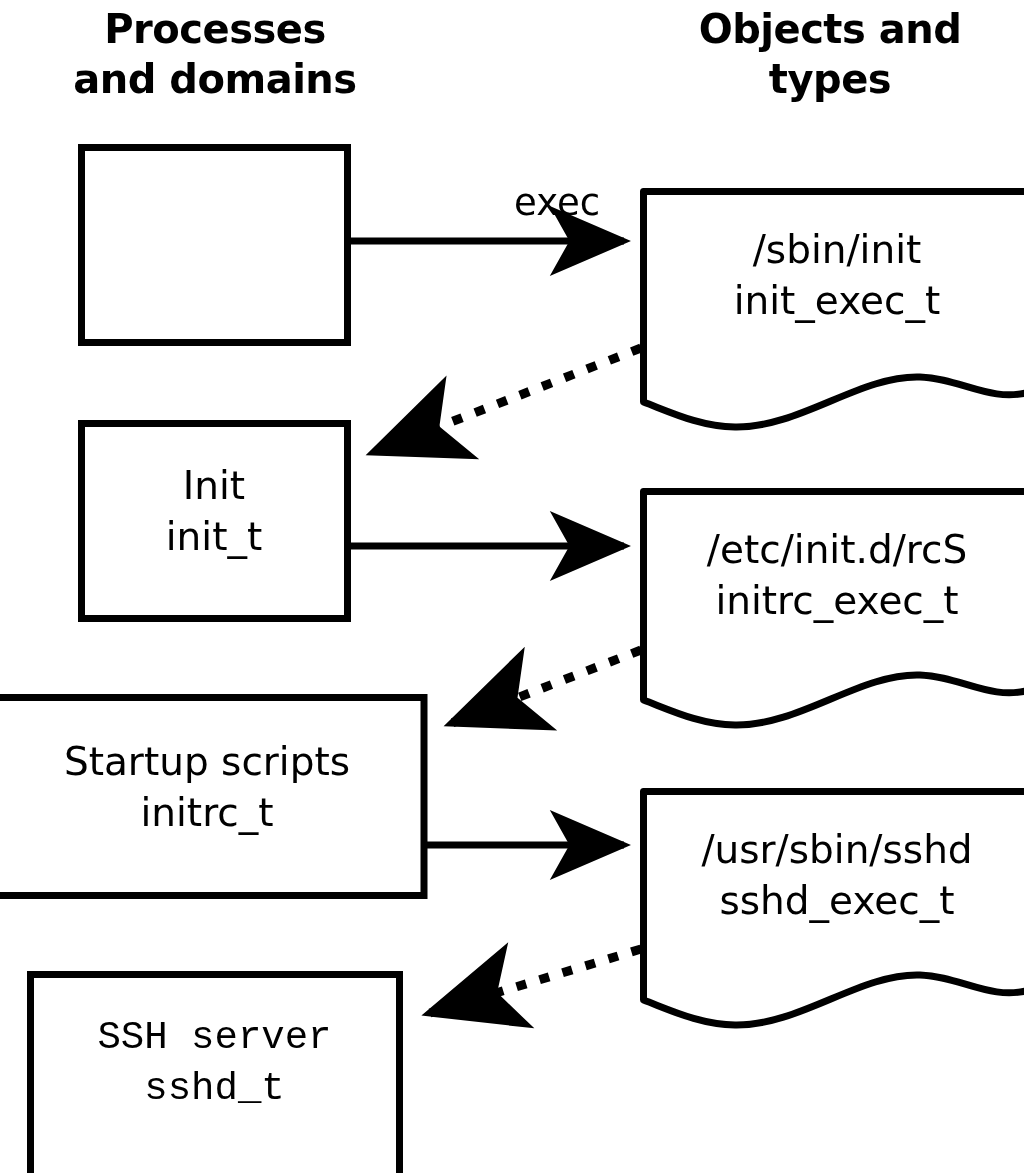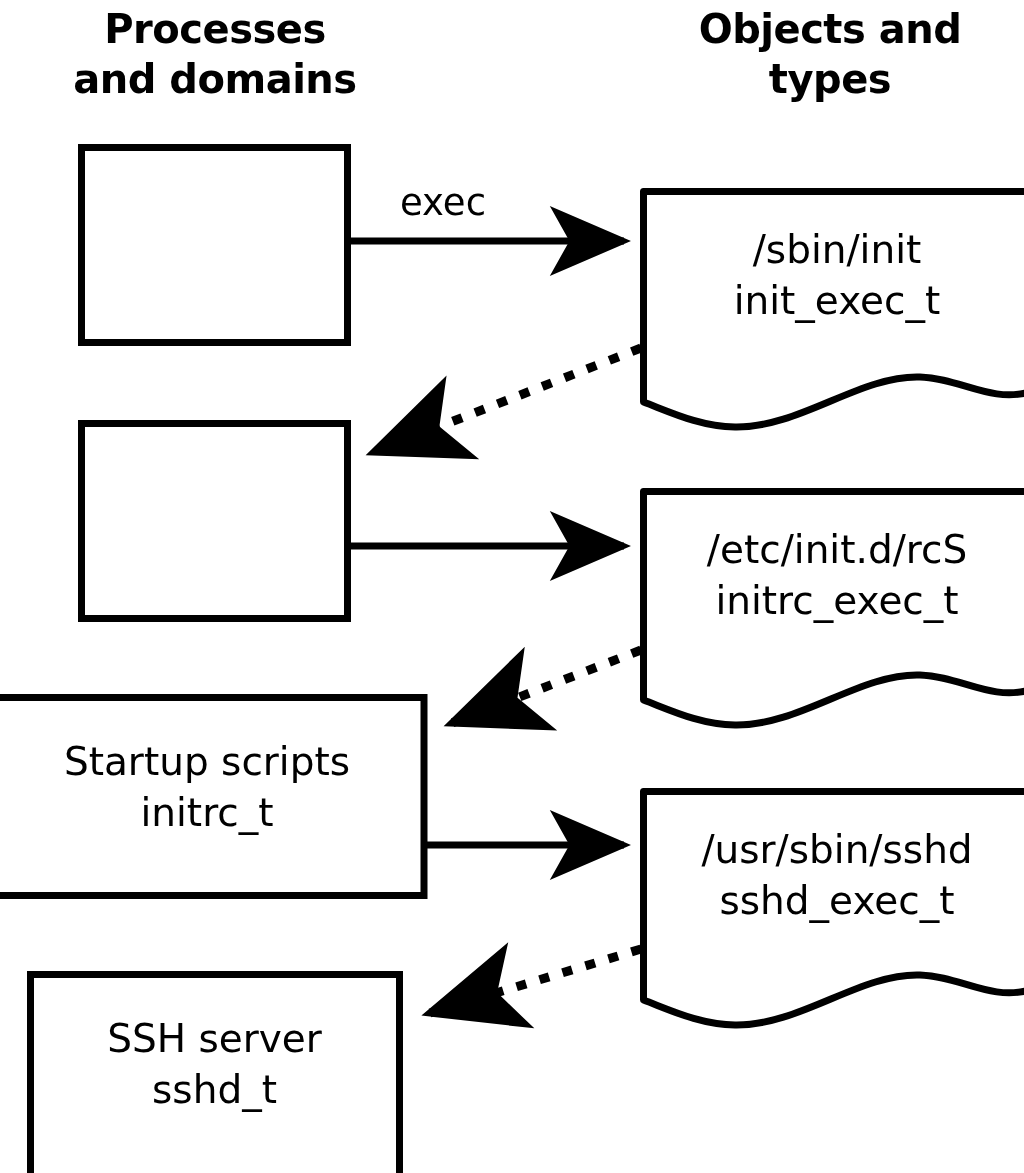--- a/index.html
+++ b/index.html
@@ -42,21 +42,21 @@
     text-align: center;
     font-size: 39px;
     line-height: 51px;
     white-space: pre-line;
     pointer-events: none;
   }
   .edge-label {
     position: absolute;
     font-size: 37px;
     line-height: 40px;
-    text-align: left;
+    text-align: right;
     white-space: nowrap;
   }
 </style>
 </head>
 <body>
 
 <div id="stage">
 
   <svg id="diagram-svg" viewBox="0 0 1024 1173" xmlns="http://www.w3.org/2000/svg">
     <defs>
@@ -118,25 +118,27 @@
     <line x1="641" y1="949" x2="430" y2="1013" stroke="#000000" stroke-width="9" stroke-linecap="butt" stroke-dasharray="10 14" marker-end="url(#dotted-arrow)"></line>
   </svg>
 
   <div class="col-header" id="header-left">Processes
 and domains</div>
 
   <div class="col-header" id="header-right">Objects and
 types</div>
 
 
+  <div class="node-label" style="left:81px; top:460px; width:266px;">Init
+init_t</div>
 
   <div class="node-label" style="left:-10px; top:736px; width:434px;">Startup scripts
 initrc_t</div>
 
-  <div class="node-label" style="left:30px; top:1013px; width:369px;">SSH server
+  <div class="node-label" style="left:30px; top:1013px; width:369px;font-family:Liberation Mono, monospace;">SSH server
 sshd_t</div>
 
   <div class="node-label" style="left:644px; top:224px; width:386px;">/sbin/init
 init_exec_t</div>
 
   <div class="node-label" style="left:644px; top:524px; width:386px;">/etc/init.d/rcS
 initrc_exec_t</div>
 
   <div class="node-label" style="left:644px; top:824px; width:386px;">/usr/sbin/sshd
 sshd_exec_t</div>

